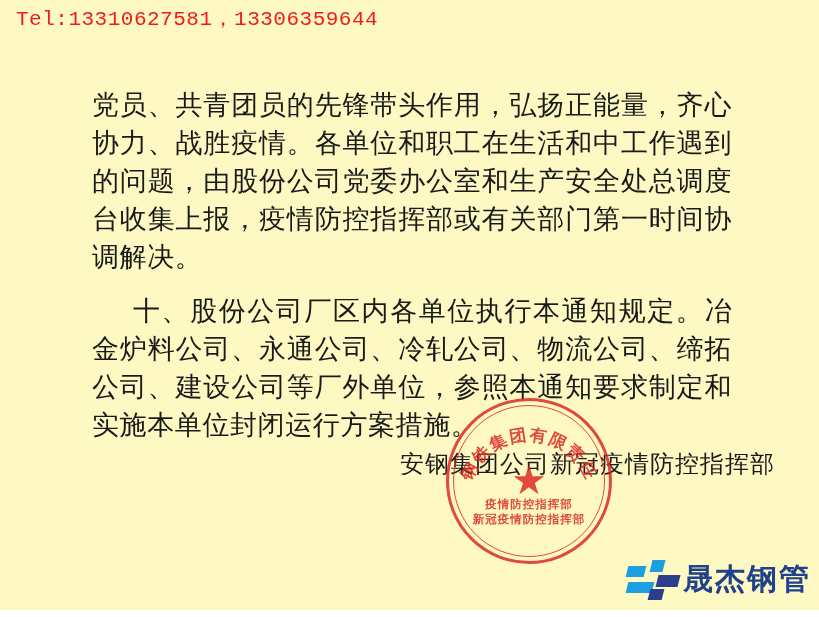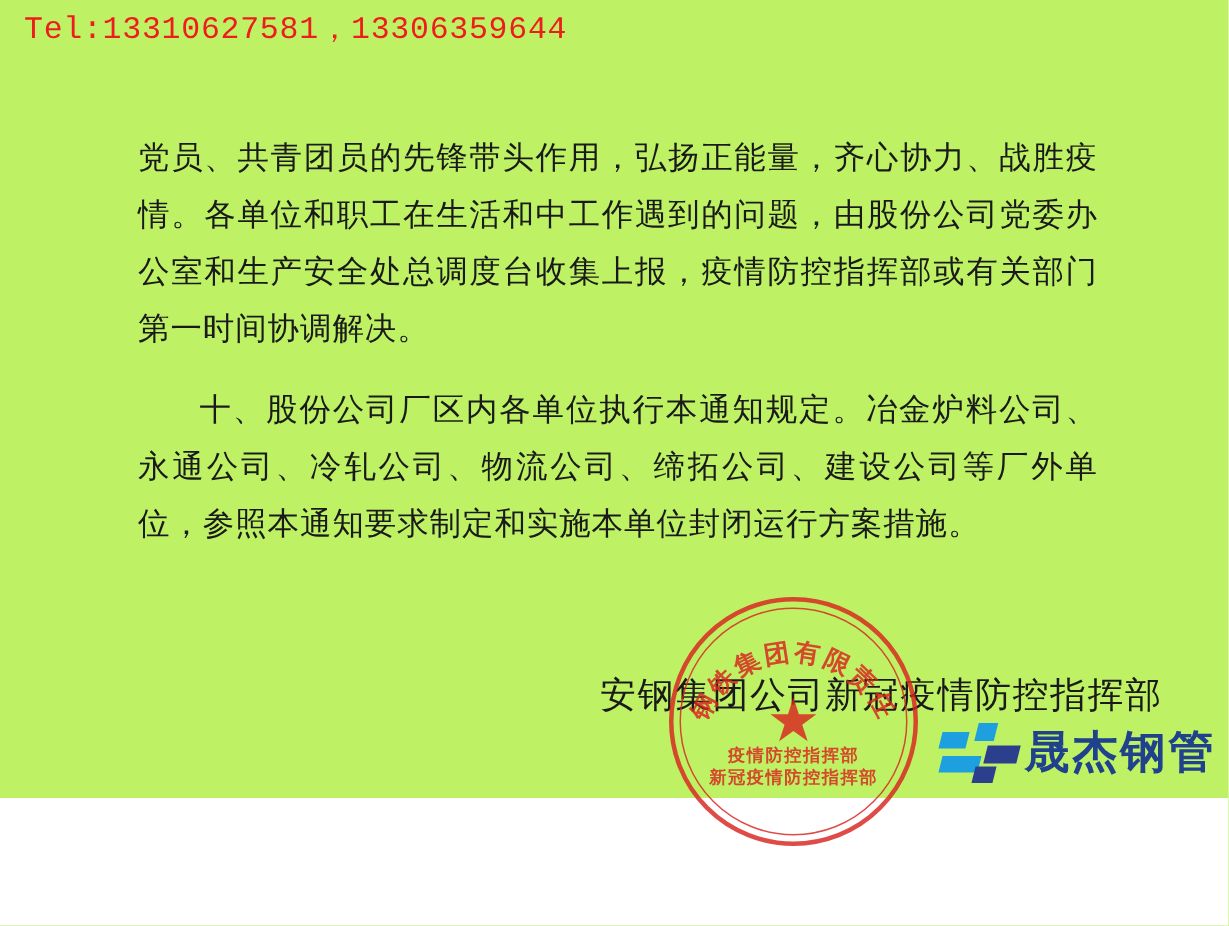--- a/index.html
+++ b/index.html
@@ -10,41 +10,41 @@
     width: 819px;
     height: 617px;
     background: #ffffff;
     font-family: "Liberation Serif", "DejaVu Serif", serif;
     overflow: hidden;
     position: relative;
   }
   .page {
     position: relative;
     width: 819px;
-    height: 532px;
-    background: #bef264;
+    height: 610px;
+    background: #fef9c3;
   }
   .tel-banner {
     position: absolute;
     left: 16px;
     top: 4px;
     color: #ee1c1c;
     font-family: "Liberation Mono", "DejaVu Sans Mono", monospace;
     font-size: 21px;
     letter-spacing: 0.5px;
     white-space: nowrap;
   }
   .doc-body {
     position: absolute;
     left: 92px;
     top: 86px;
     width: 640px;
   }
   .para {
-    font-size: 21px;
+    font-size: 27px;
     line-height: 38px;
     color: #1a1a1a;
     text-align: justify;
     letter-spacing: 0.6px;
     margin: 0 0 2px 0;
   }
   .para.indent {
     text-indent: 41px;
     margin-top: 16px;
   }

